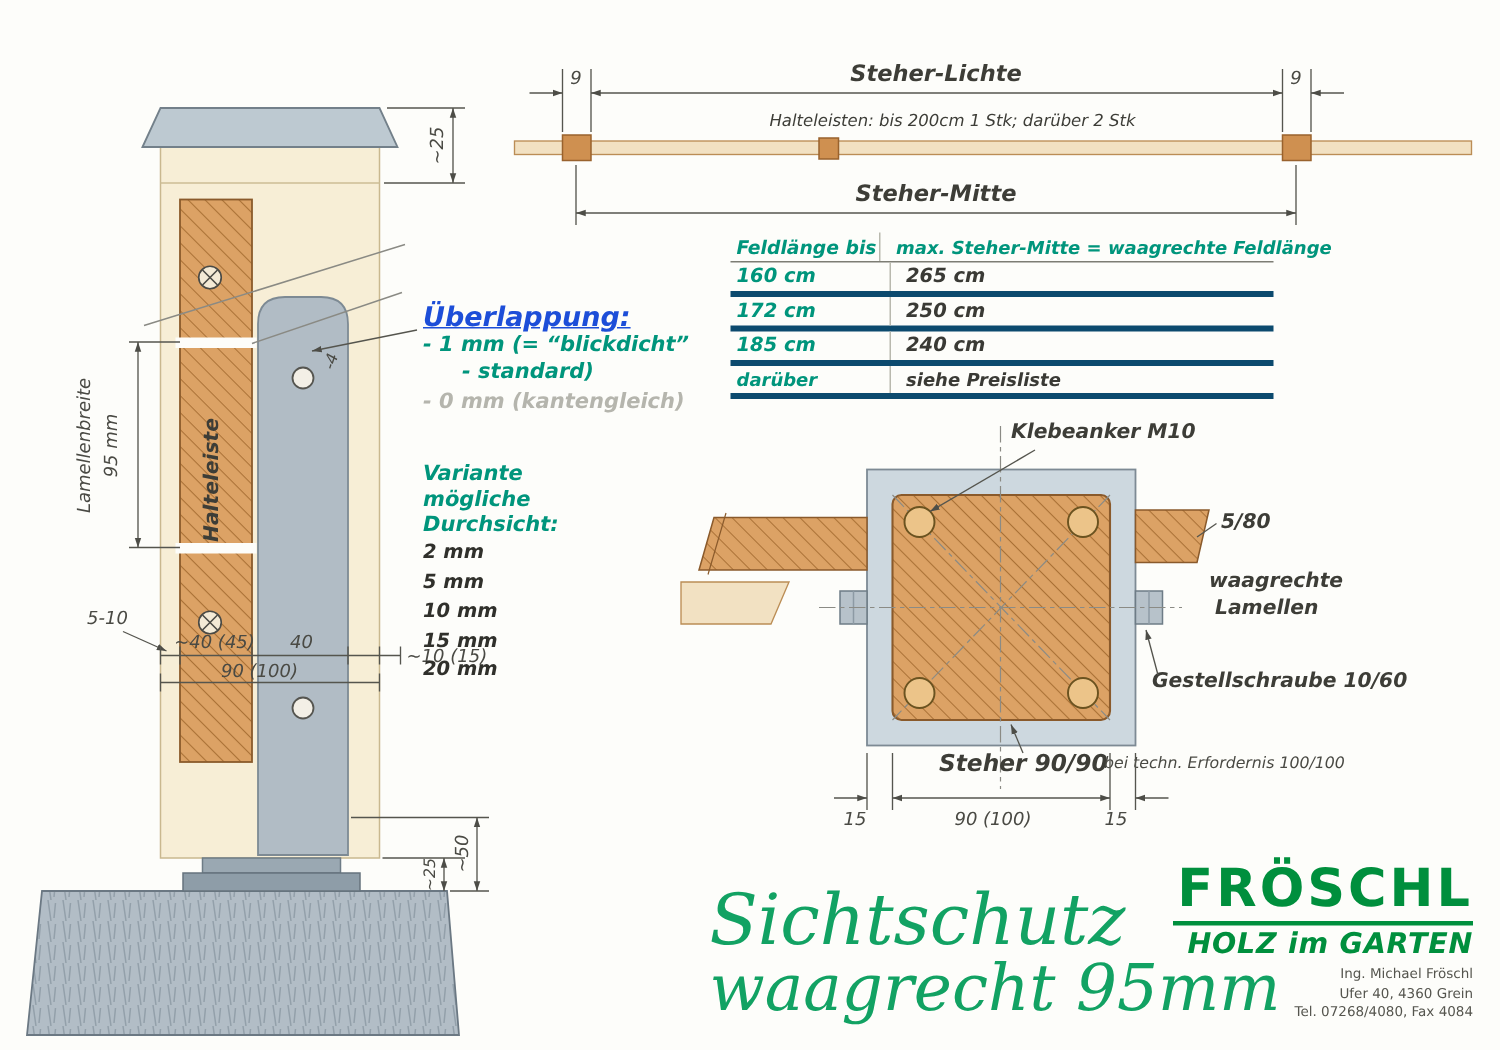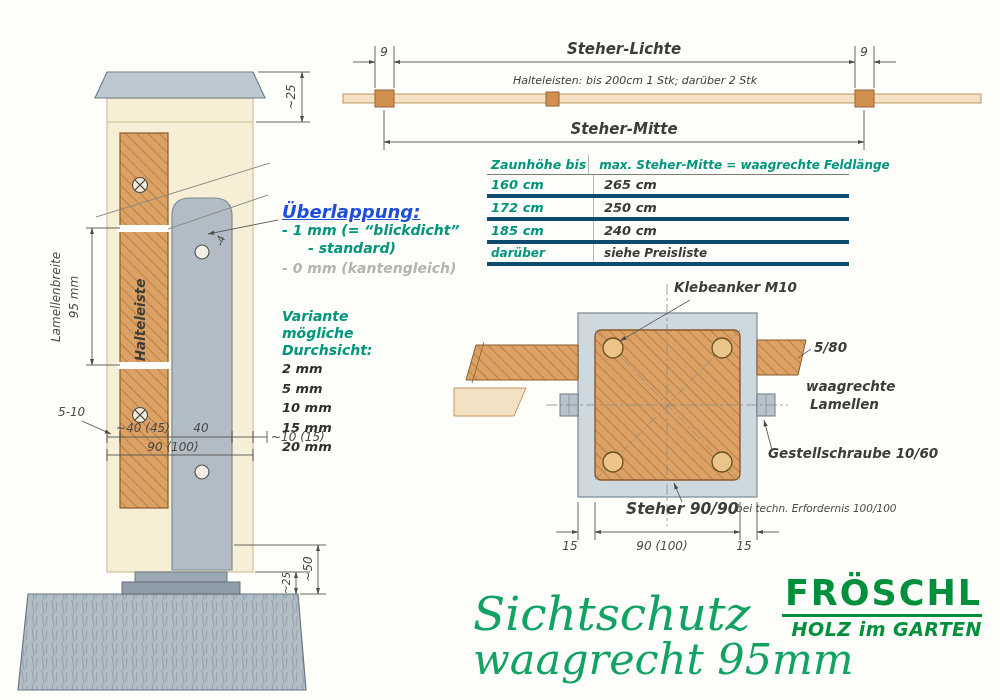--- a/index.html
+++ b/index.html
@@ -217,21 +217,21 @@
   <g>
     <line class="dl" x1="49" y1="92" x2="49" y2="132"></line>
     <line class="dl" x1="529" y1="92" x2="529" y2="132"></line>
     <line class="dl" x1="49" y1="124" x2="529" y2="124" marker-start="url(#arrT)" marker-end="url(#arrT)"></line>
     <text class="lab15" x="289" y="116" text-anchor="middle">Steher-Mitte</text>
   </g>
 </svg>
 
 <div class="table abs hand" style="left:487px;top:155px;width:362px">
   <div class="t-row t-head">
-    <div class="t-c1">Zaunhöhe bis</div>
+    <div class="t-c1">Feldlänge bis</div>
     <div class="t-c2">max. Steher-Mitte = waagrechte Feldlänge</div>
   </div>
   <div class="t-row">
     <div class="t-c1">160 cm</div>
     <div class="t-c2">265 cm</div>
   </div>
   <div class="t-row">
     <div class="t-c1">172 cm</div>
     <div class="t-c2">250 cm</div>
   </div>
@@ -324,13 +324,18 @@
 
 <div class="abs" style="left:473px;top:590px">
   <div class="script script-l1">Sichtschutz</div>
   <div class="script script-l2">waagrecht 95mm</div>
 </div>
 
 <div class="abs logo" style="left:782px;top:576px">
   <div class="logo-name">FRÖSCHL</div>
   <div class="logo-rule"></div>
   <div class="logo-tag">HOLZ im GARTEN</div>
+  <div class="logo-addr">
+    <div>Ing. Michael Fröschl</div>
+    <div>Ufer 40, 4360 Grein</div>
+    <div>Tel. 07268/4080, Fax 4084</div>
+  </div>
 </div>
 
 </body></html>

